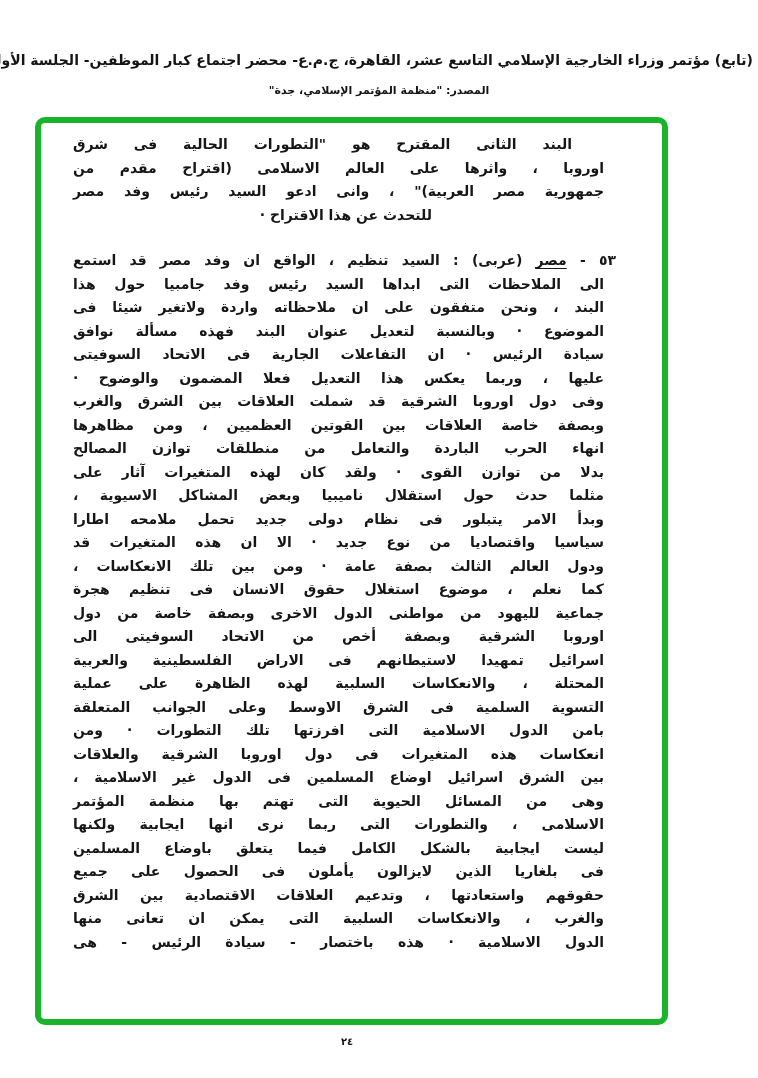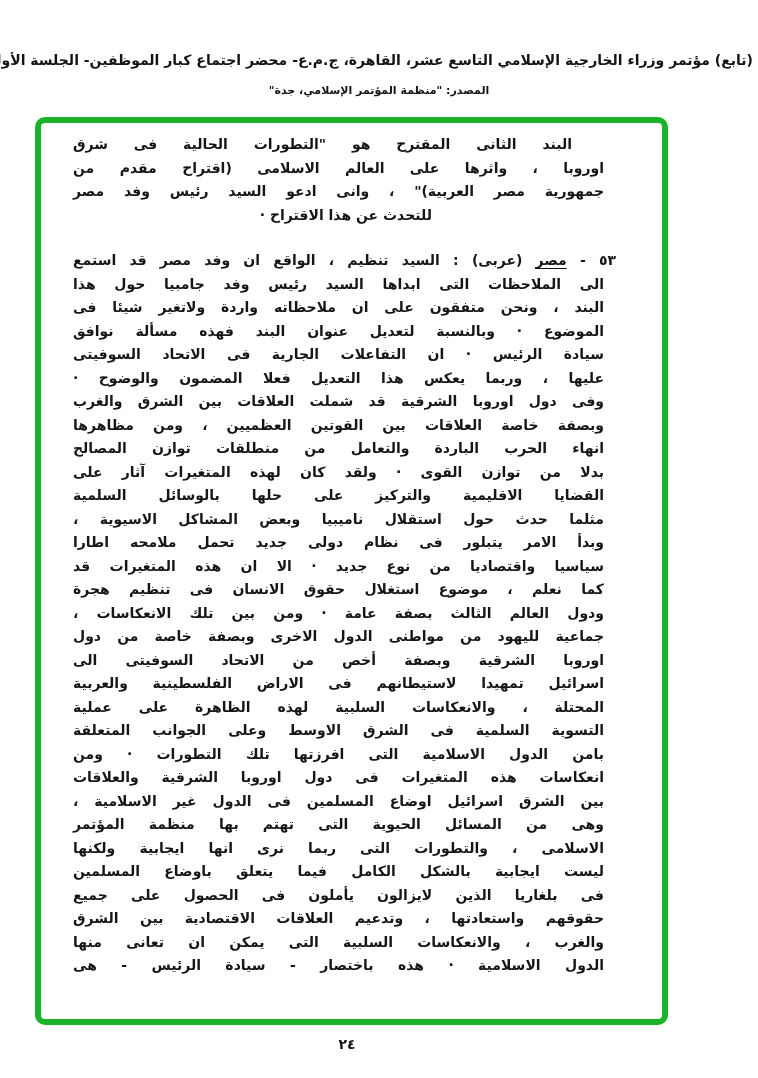--- a/index.html
+++ b/index.html
@@ -85,21 +85,21 @@
     text-decoration: underline;
     text-underline-offset: 3px;
     margin-top: 32px;
   }
   .page-number {
     position: absolute;
     top: 1036px;
     left: 0;
     width: 694px;
     text-align: center;
-    font-size: 14px;
+    font-size: 10px;
     font-weight: bold;
     color: #141414;
   }
 </style>
 </head>
 <body>
 
 <div id="page">
 
   <div class="header-line1">(تابع) مؤتمر وزراء الخارجية الإسلامي التاسع عشر، القاهرة، ج.م.ع- محضر اجتماع كبار الموظفين- الجلسة الأولى- ٢٨ يوليه ١٩٩٠</div>
@@ -127,26 +127,25 @@
         <div>
             <div class="tline">الى الملاحظات التى ابداها السيد رئيس وفد جامبيا حول هذا</div>
             <div class="tline">البند ، ونحن متفقون على ان ملاحظاته واردة ولاتغير شيئا فى</div>
             <div class="tline">الموضوع · وبالنسبة لتعديل عنوان البند فهذه مسألة نوافق</div>
             <div class="tline">سيادة الرئيس · ان التفاعلات الجارية فى الاتحاد السوفيتى</div>
             <div class="tline">عليها ، وربما يعكس هذا التعديل فعلا المضمون والوضوح ·</div>
             <div class="tline">وفى دول اوروبا الشرقية قد شملت العلاقات بين الشرق والغرب</div>
             <div class="tline">وبصفة خاصة العلاقات بين القوتين العظميين ، ومن مظاهرها</div>
             <div class="tline">انهاء الحرب الباردة والتعامل من منطلقات توازن المصالح</div>
             <div class="tline">بدلا من توازن القوى · ولقد كان لهذه المتغيرات آثار على</div>
-            <div class="tline">القضايا الاقليمية والتركيز على حلها بالوسائل السلمية</div>
             <div class="tline">مثلما حدث حول استقلال ناميبيا وبعض المشاكل الاسيوية ،</div>
             <div class="tline">وبدأ الامر يتبلور فى نظام دولى جديد تحمل ملامحه اطارا</div>
             <div class="tline">سياسيا واقتصاديا من نوع جديد · الا ان هذه المتغيرات قد</div>
+            <div class="tline">ودول العالم الثالث بصفة عامة · ومن بين تلك الانعكاسات ،</div>
             <div class="tline">كما نعلم ، موضوع استغلال حقوق الانسان فى تنظيم هجرة</div>
-            <div class="tline">ودول العالم الثالث بصفة عامة · ومن بين تلك الانعكاسات ،</div>
             <div class="tline">جماعية لليهود من مواطنى الدول الاخرى وبصفة خاصة من دول</div>
             <div class="tline">اوروبا الشرقية وبصفة أخص من الاتحاد السوفيتى الى</div>
             <div class="tline">اسرائيل تمهيدا لاستيطانهم فى الاراض الفلسطينية والعربية</div>
             <div class="tline">المحتلة ، والانعكاسات السلبية لهذه الظاهرة على عملية</div>
             <div class="tline">التسوية السلمية فى الشرق الاوسط وعلى الجوانب المتعلقة</div>
             <div class="tline">بامن الدول الاسلامية التى افرزتها تلك التطورات · ومن</div>
             <div class="tline">انعكاسات هذه المتغيرات فى دول اوروبا الشرقية والعلاقات</div>
             <div class="tline">بين الشرق اسرائيل اوضاع المسلمين فى الدول غير الاسلامية ،</div>
             <div class="tline">وهى من المسائل الحيوية التى تهتم بها منظمة المؤتمر</div>
             <div class="tline">الاسلامى ، والتطورات التى ربما نرى انها ايجابية ولكنها</div>

